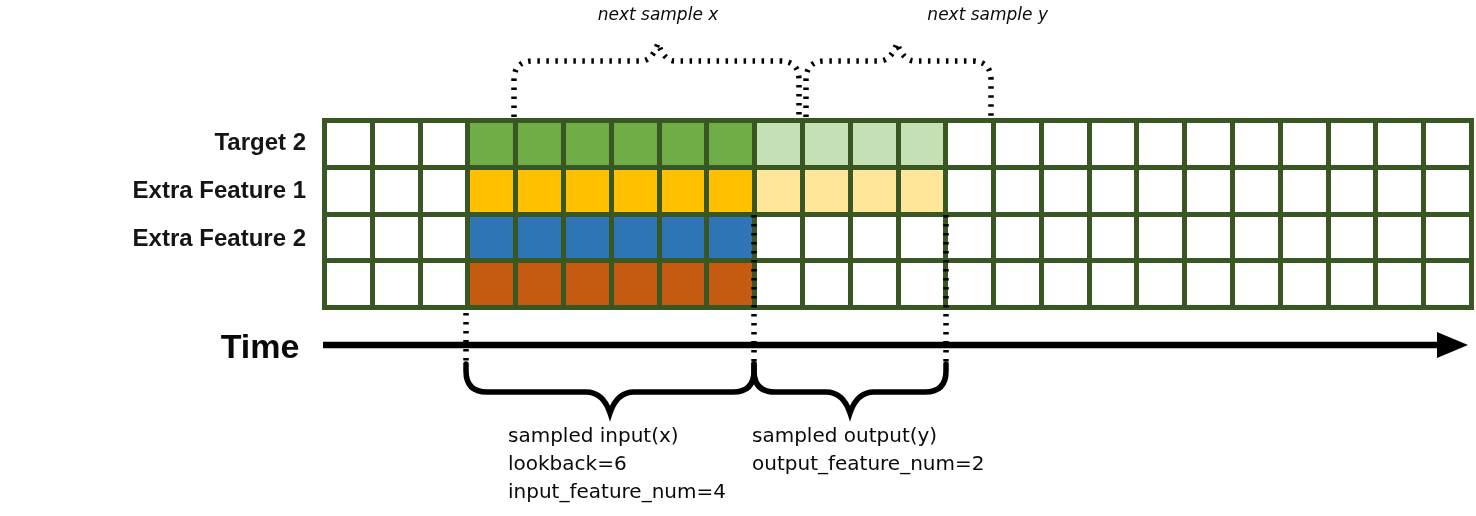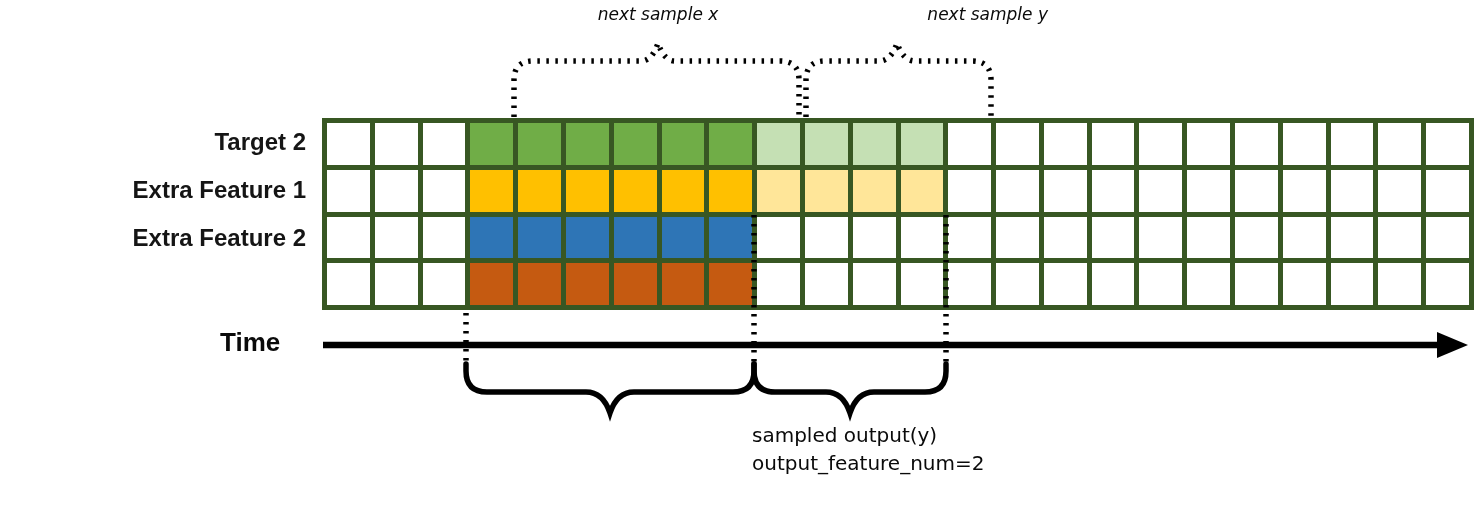--- a/index.html
+++ b/index.html
@@ -33,22 +33,22 @@
   }
   .cell{width:100%;height:100%;}
   .next-label{
     position:absolute;top:4px;width:300px;text-align:center;
     font-family:"DejaVu Sans","Liberation Sans",sans-serif;
     font-style:italic;font-weight:500;font-size:17px;color:#0a0a0a;
   }
   .next-x{left:508px;}
   .next-y{left:748px;text-align:right;}
   .time-label{
-    position:absolute;left:220px;top:327px;width:100px;
-    font-size:26px;font-weight:700;color:#0a0a0a;
+    position:absolute;left:210px;top:327px;width:100px;text-align:center;
+    font-size:34px;font-weight:700;color:#0a0a0a;
   }
   .info-block{
     position:absolute;top:421px;
     font-family:"DejaVu Sans","Liberation Sans",sans-serif;
     font-size:20px;font-weight:400;color:#0a0a0a;line-height:28px;
     white-space:nowrap;
   }
   .info-input{left:508px;}
   .info-output{left:752px;}
   svg.overlay{position:absolute;left:0;top:0;pointer-events:none;}
@@ -162,20 +162,25 @@
       <div class="cell" style="background: rgb(255, 255, 255);"></div>
       <div class="cell" style="background: rgb(255, 255, 255);"></div>
       <div class="cell" style="background: rgb(255, 255, 255);"></div>
       <div class="cell" style="background: rgb(255, 255, 255);"></div>
       <div class="cell" style="background: rgb(255, 255, 255);"></div>
       <div class="cell" style="background: rgb(255, 255, 255);"></div>
     </div>
 
   <div class="time-label">Time</div>
 
+  <div class="info-block info-input">
+      <div>sampled input(x)</div>
+      <div>lookback=6</div>
+      <div>input_feature_num=4</div>
+    </div>
   <div class="info-block info-output">
       <div>sampled output(y)</div>
       <div>output_feature_num=2</div>
     </div>
 
   <svg class="overlay" width="1476" height="516" viewBox="0 0 1476 516">
 
     <path d="M 514 117 L 514 80 Q 514 61 533 61 L 641 61 Q 652 61 658 43 Q 664 61 675 61 L 780 61 Q 799 61 799 80 L 799 117" fill="none" stroke="#000" stroke-width="5.5" stroke-dasharray="2.5 6.5"></path>
 
     <path d="M 806 117 L 806 80 Q 806 61 825 61 L 879 61 Q 891 61 897 43 Q 903 61 915 61 L 972 61 Q 991 61 991 80 L 991 117" fill="none" stroke="#000" stroke-width="5.5" stroke-dasharray="2.5 6.5"></path>

